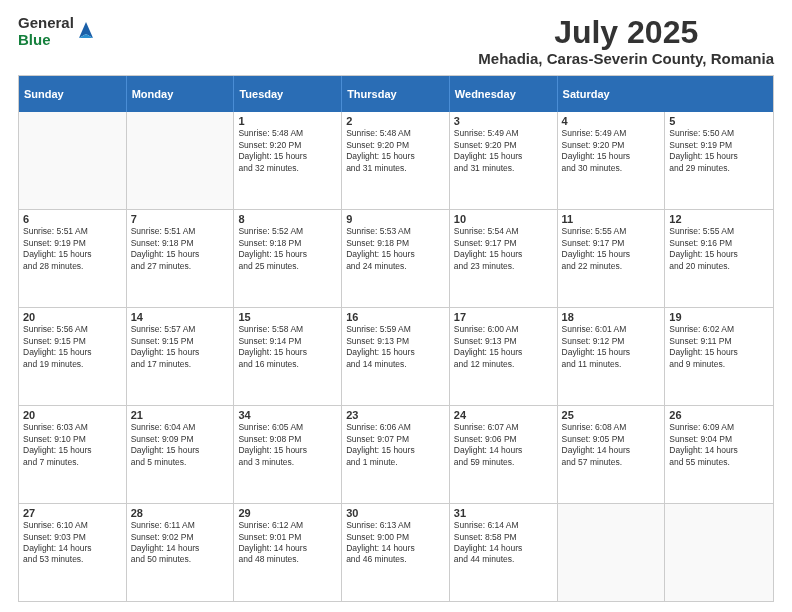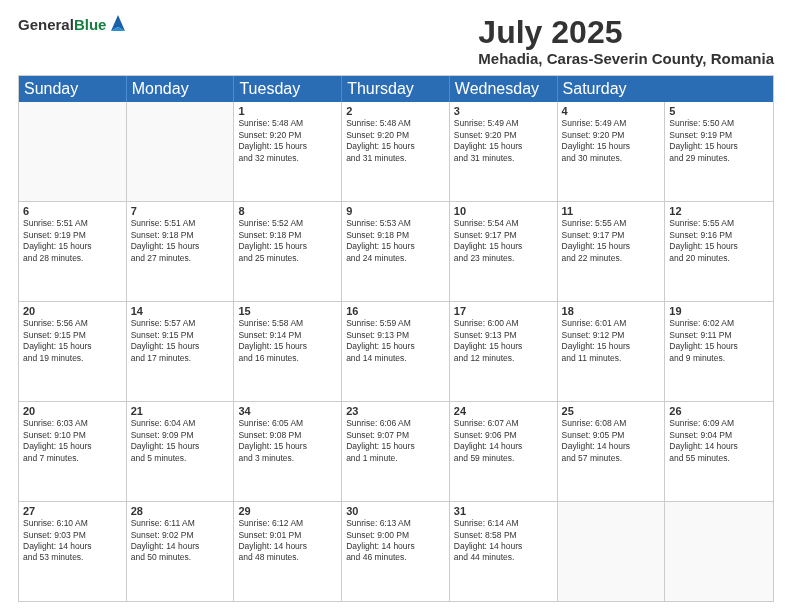--- a/index.html
+++ b/index.html
@@ -22,42 +22,42 @@
       justify-content: space-between;
       align-items: flex-start;
       margin-bottom: 8px;
     }
     .logo {
       display: flex;
       align-items: center;
     }
     .logo-text {
       display: flex;
-      flex-direction: row;
+      flex-direction: column;
       line-height: 1.1;
       justify-content: space-between;
     }
     .logo-general {
       font-size: 15px;
       font-weight: bold;
       color: #333;
     }
     .logo-blue {
       font-size: 15px;
       font-weight: bold;
       color: #15803d;
     }
     .logo-icon {
       width: 18px;
       height: 22px;
       margin-left: 3px;
       margin-top: -2px;
     }
     .title-block {
-      text-align: left;
+      text-align: center;
     }
     .month-title {
       font-size: 32px;
       font-weight: bold;
       color: #333;
       line-height: 1.1;
     }
     .location-title {
       font-size: 15px;
       color: #333;
@@ -69,23 +69,23 @@
       display: flex;
       flex-direction: column;
     }
     .cal-header {
       display: grid;
       grid-template-columns: repeat(7, 1fr);
       background: #2a6db5;
     }
     .cal-header-cell {
       color: #fff;
-      font-size: 16px;
-      font-weight: normal;
-      padding: 4px 5px;
+      font-size: 11px;
+      font-weight: bold;
+      padding: 12px 5px;
       text-align: left;
       border-right: 1px solid #4a8dd5;
     }
     .cal-header-cell:last-child { border-right: none; }
     .cal-body {
       flex: 1;
       display: flex;
       flex-direction: column;
     }
     .cal-row {

